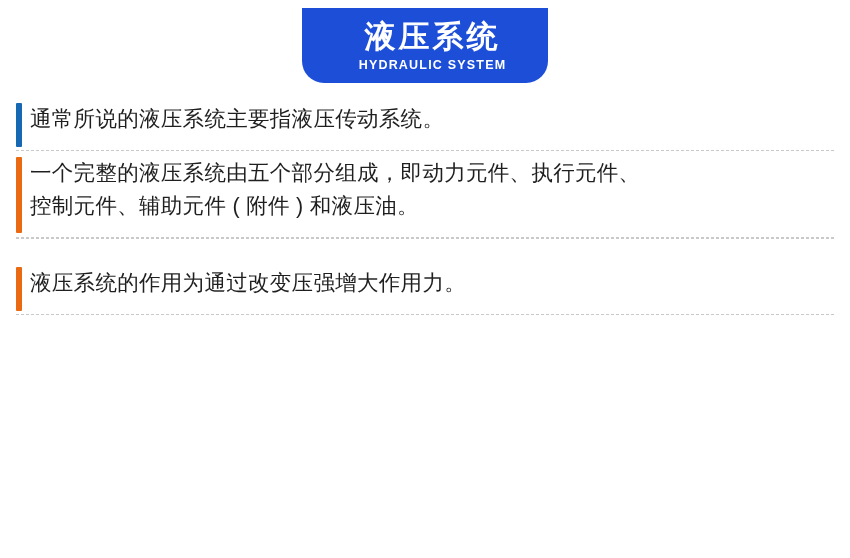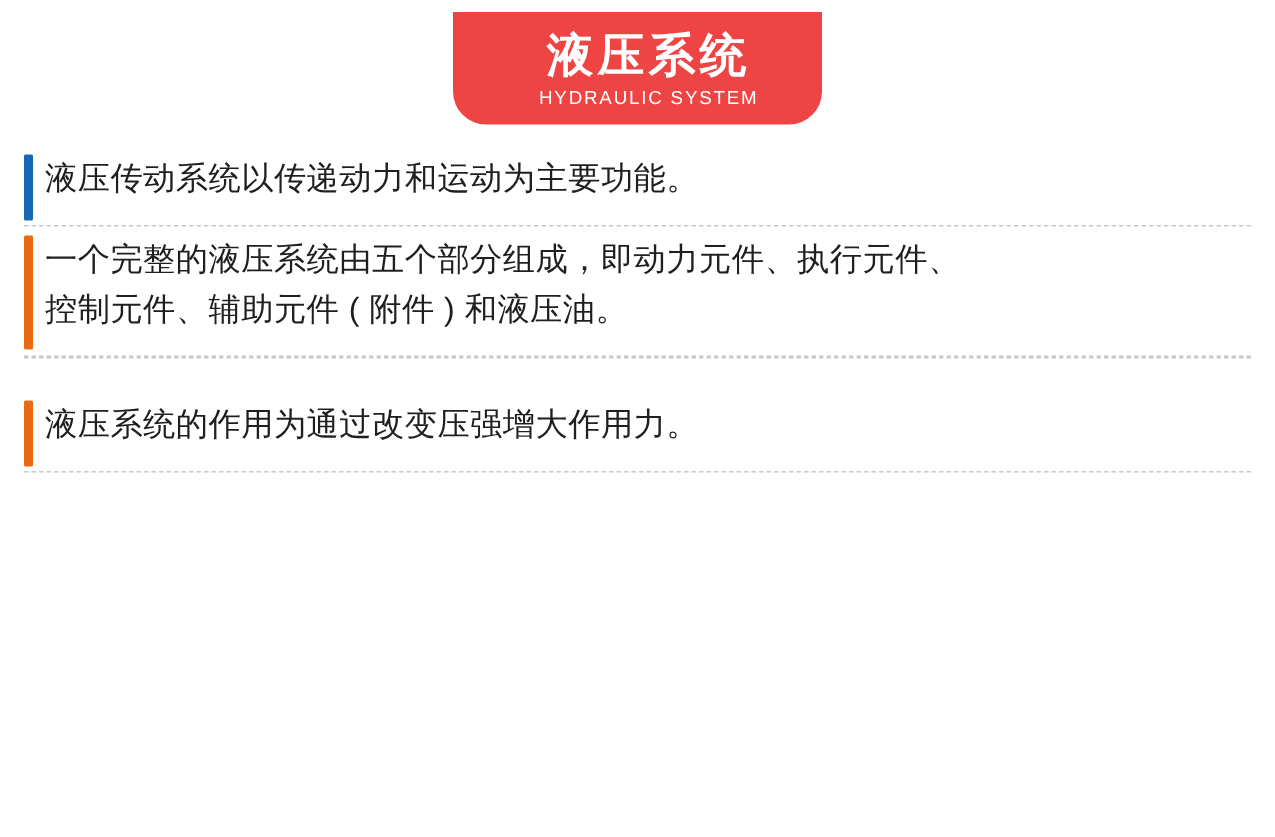--- a/index.html
+++ b/index.html
@@ -21,39 +21,39 @@
   }
 
   
   .header-wrap {
     display: flex;
     justify-content: center;
     padding-top: 8px;
   }
   .badge {
     width: 246px;
-    background: #ef4444;
+    background: #1d4ed8;
     border-radius: 0 0 22px 22px;
     padding: 10px 0 9px 15px;
     text-align: center;
     box-sizing: border-box;
   }
   .badge-title {
     color: #ffffff;
     font-size: 31px;
     font-weight: bold;
     letter-spacing: 3px;
     line-height: 38px;
   }
   .badge-sub {
     color: #ffffff;
     font-size: 12.5px;
     letter-spacing: 1.2px;
     line-height: 18px;
-    font-weight: normal;
+    font-weight: bold;
   }
 
   
   .list {
     margin-top: 14px;
     padding: 0 16px 0 16px;
     box-sizing: border-box;
   }
   .item {
     position: relative;
@@ -99,21 +99,21 @@
     <div class="badge">
       <div class="badge-title">液压系统</div>
       <div class="badge-sub">HYDRAULIC SYSTEM</div>
     </div>
   </div>
 
   <div class="list">
       <div class="item">
         <div class="bar blue" style="height: 44px;"></div>
         <div class="item-inner">
-          <div class="item-text">液压传动系统以传递动力和运动为主要功能。</div>
+          <div class="item-text">通常所说的液压系统主要指液压传动系统。</div>
         </div>
       </div>
       <div class="divider"></div>
       <div class="item">
         <div class="bar orange" style="height: 76px;"></div>
         <div class="item-inner">
           <div class="item-text">一个完整的液压系统由五个部分组成，即动力元件、执行元件、
 控制元件、辅助元件 ( 附件 ) 和液压油。</div>
         </div>
       </div>

